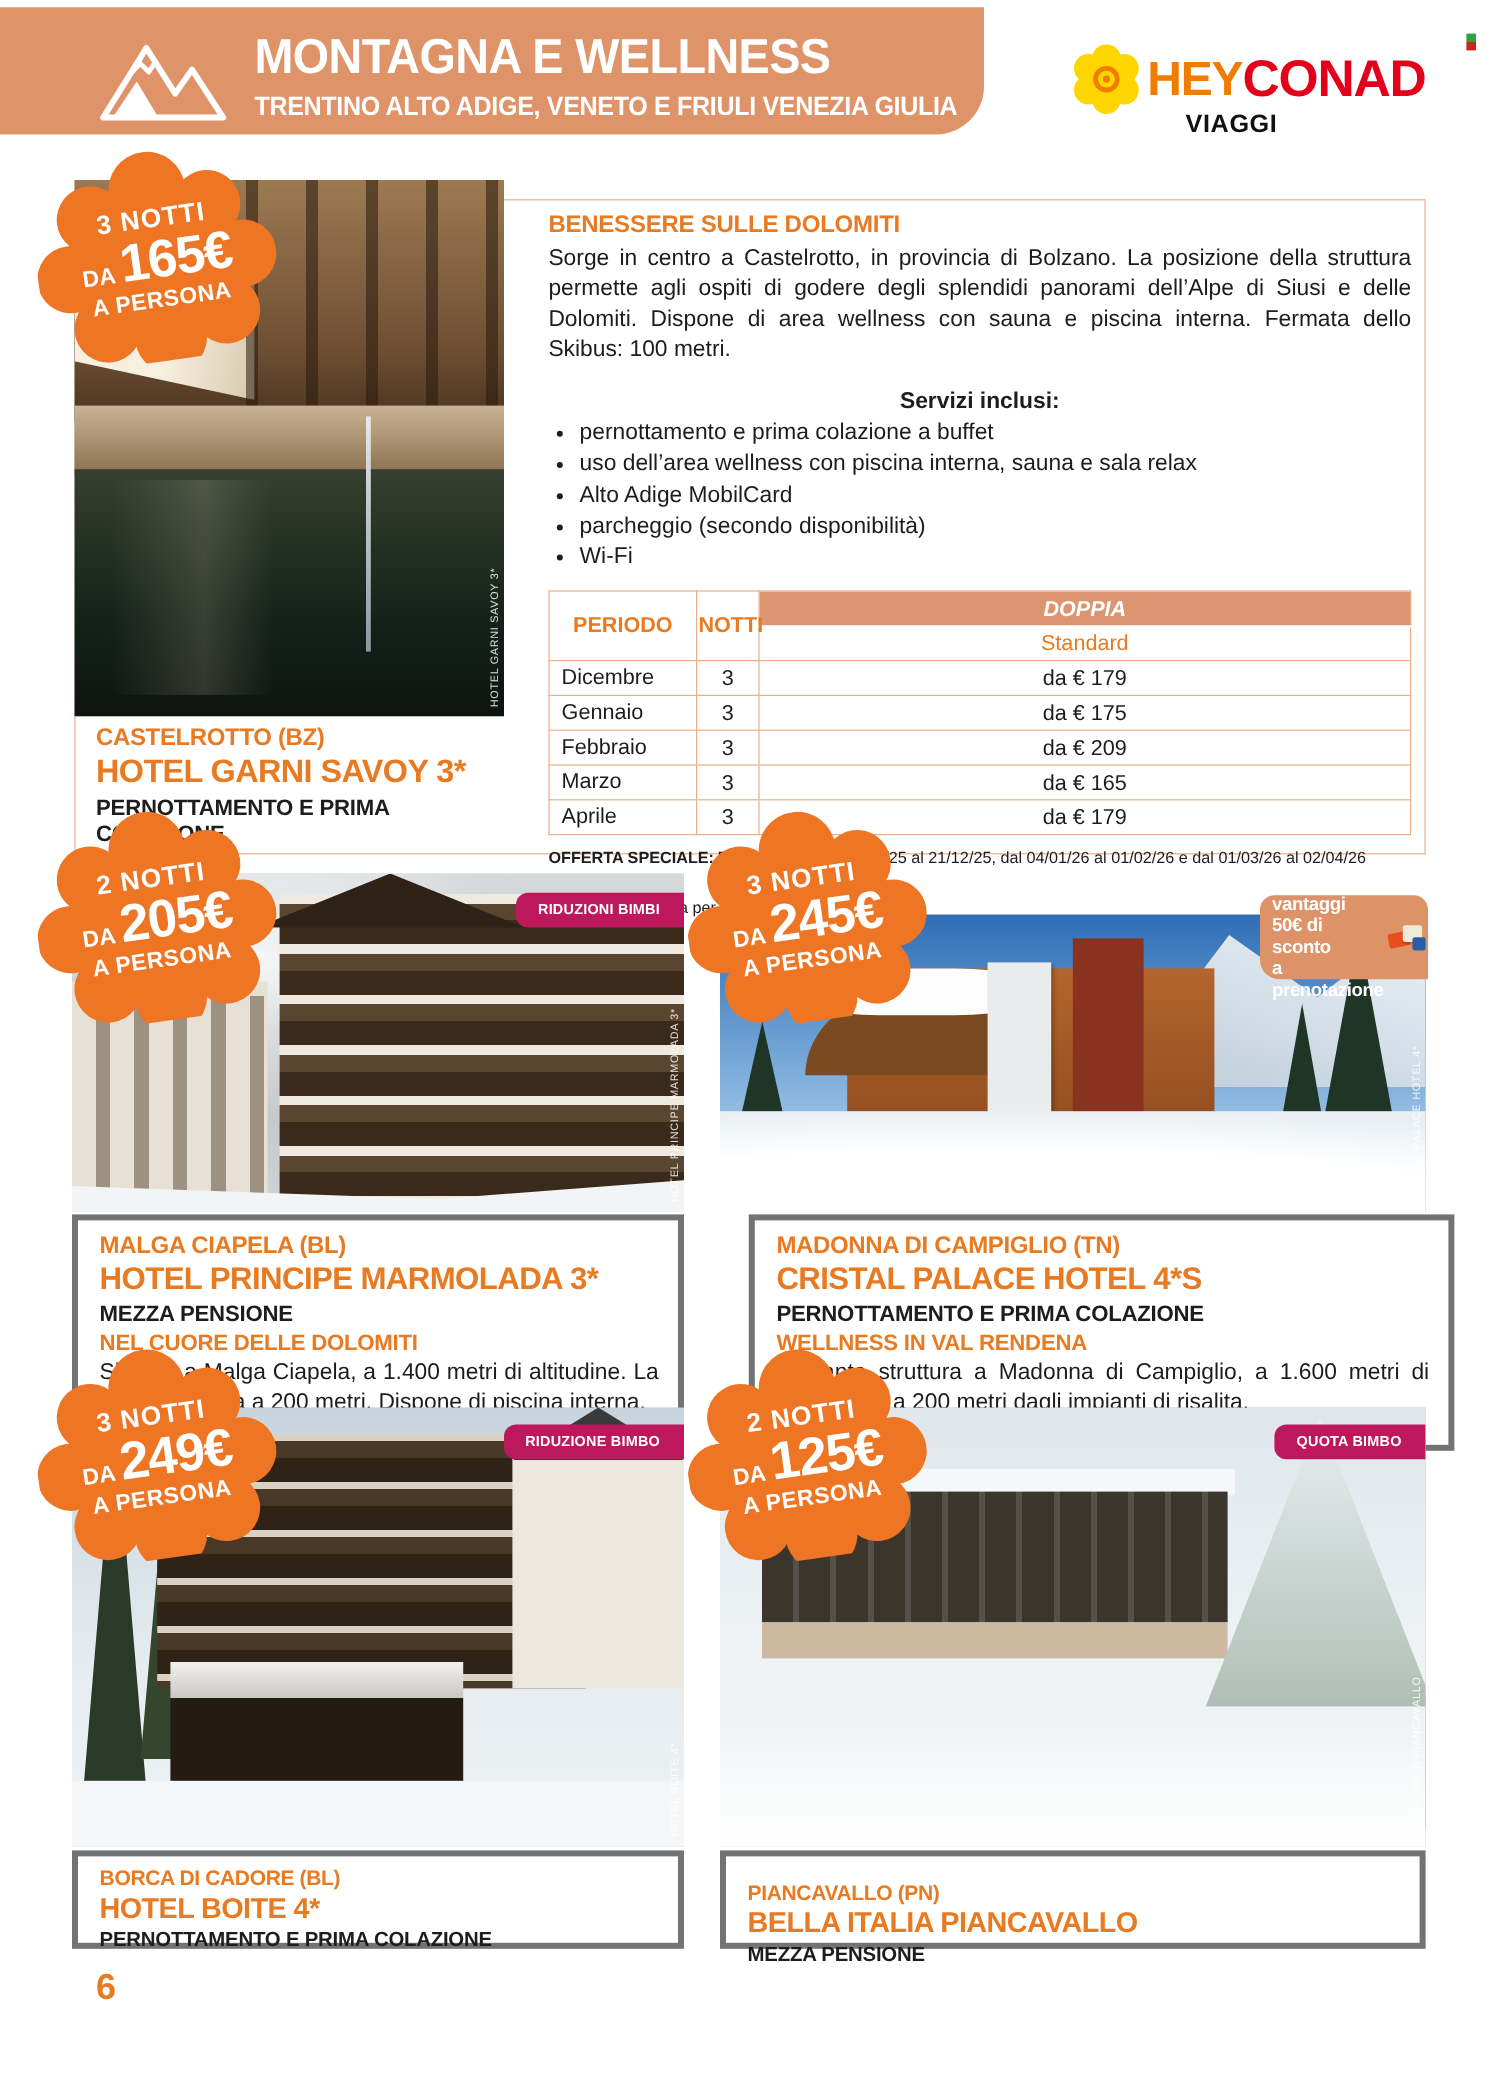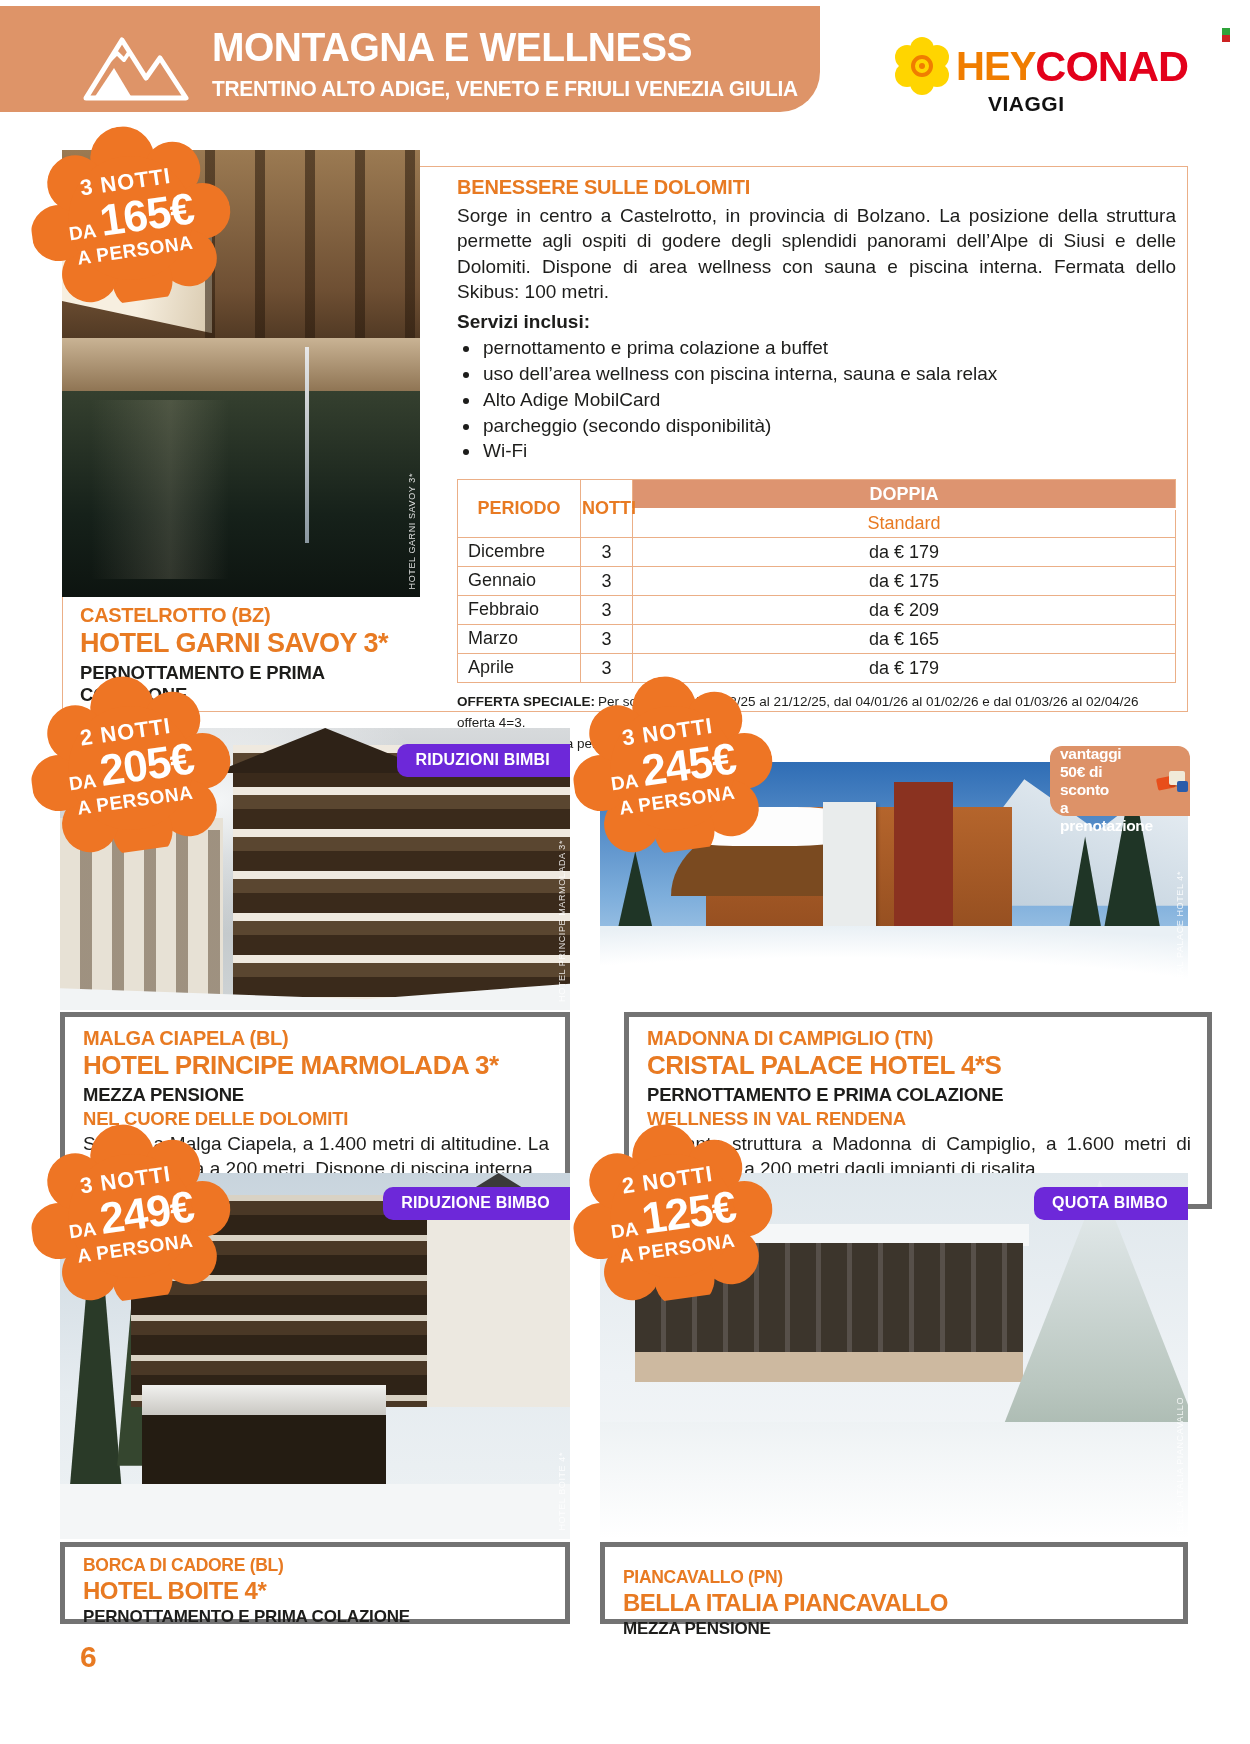--- a/index.html
+++ b/index.html
@@ -32,21 +32,21 @@
   .b2{display:flex;align-items:baseline;margin-top:-3px;}
   .b2 .da{font-size:19px;font-weight:700;margin-right:5px;}
   .b2 .price{font-size:44px;font-weight:800;letter-spacing:-1px;}
   .b3{font-size:19px;font-weight:700;letter-spacing:.5px;margin-top:-2px;}
 
   
   .photo{position:absolute;overflow:hidden;background:#b9bfc2;}
   .layer{position:absolute;}
   .credit{position:absolute;right:3px;bottom:8px;writing-mode:vertical-rl;transform:rotate(180deg);
           font-size:9px;color:rgba(255,255,255,.85);letter-spacing:.6px;z-index:4;white-space:nowrap;}
-  .photo-tag{position:absolute;right:0;background:#6d28d9;color:#fff;font-weight:700;font-size:16px;
+  .photo-tag{position:absolute;right:0;background:#be185d;color:#fff;font-weight:700;font-size:12px;
              line-height:1;padding:8px 20px 9px 18px;border-radius:10px 0 0 10px;z-index:5;
              letter-spacing:.2px;}
   .pine{position:absolute;background:#1f3526;clip-path:polygon(50% 0,88% 100%,12% 100%);}
 
   
   .extra-tag{position:absolute;left:1050px;top:746px;width:140px;height:70px;background:#dd9268;
              border-radius:12px 12px 0 16px;color:#fff;display:flex;align-items:center;
              padding:4px 4px 4px 10px;box-sizing:border-box;z-index:6;}
   .extra-text{font-size:15.5px;font-weight:700;line-height:1.15;letter-spacing:-0.3px;}
   .extra-art{position:relative;width:34px;height:32px;flex:none;margin-left:2px;}
@@ -66,30 +66,30 @@
   .cap-loc{color:#e87a22;font-weight:700;font-size:20px;letter-spacing:-0.3px;}
   .cap-hotel{color:#e87a22;font-weight:700;font-size:27px;letter-spacing:-0.5px;line-height:1.05;
              margin-top:2px;}
   .cap-board{color:#1d1d1b;font-weight:700;font-size:18.5px;margin-top:5px;letter-spacing:-0.2px;}
   .cap-sub{color:#e87a22;font-weight:700;font-size:18.5px;margin-top:2px;letter-spacing:-0.2px;}
   .cap-desc{color:#1d1d1b;font-size:19px;line-height:1.3;text-align:justify;margin-top:2px;}
 
   .rcol{position:absolute;left:457px;top:176px;width:719px;}
   .rc-title{color:#e87a22;font-weight:700;font-size:20px;letter-spacing:-0.2px;margin-bottom:4px;}
   .rc-desc{font-size:19px;line-height:1.33;text-align:justify;}
-  .rc-serv-title{font-size:19px;font-weight:700;margin-top:7px;}
+  .rc-serv-title{font-size:19px;font-weight:700;margin-top:20px;text-align:center;}
   .rc-serv{margin:2px 0 0 0;padding-left:24px;font-size:19px;line-height:1.36;}
   .rc-serv li{padding-left:2px;}
 
   table.prices{border-collapse:collapse;width:100%;margin-top:15px;table-layout:fixed;
                font-size:18px;}
   table.prices th,table.prices td{border:1px solid #ebaf87;}
   .th-side{color:#e87a22;font-weight:700;text-align:center;vertical-align:middle;}
   .th-band{background:#dd9470;color:#fff;font-weight:700;text-align:center;height:26px;
-           border-bottom:2px solid #fff !important;}
+           border-bottom:2px solid #fff !important;font-style:italic;}
   .th-std{color:#e87a22;font-weight:400;text-align:center;height:25px;}
   td.c-per{padding:3px 0 4px 10px;height:27px;box-sizing:border-box;}
   td.c-not,td.c-prz{text-align:center;}
 
   .offer{font-size:13.5px;line-height:1.55;margin-top:9px;}
   .offer + .offer{margin-top:0;}
   .offer .ol{font-weight:700;margin-right:3px;}
 
   
   .cap-box{position:absolute;border:5px solid #737373;background:#fff;

